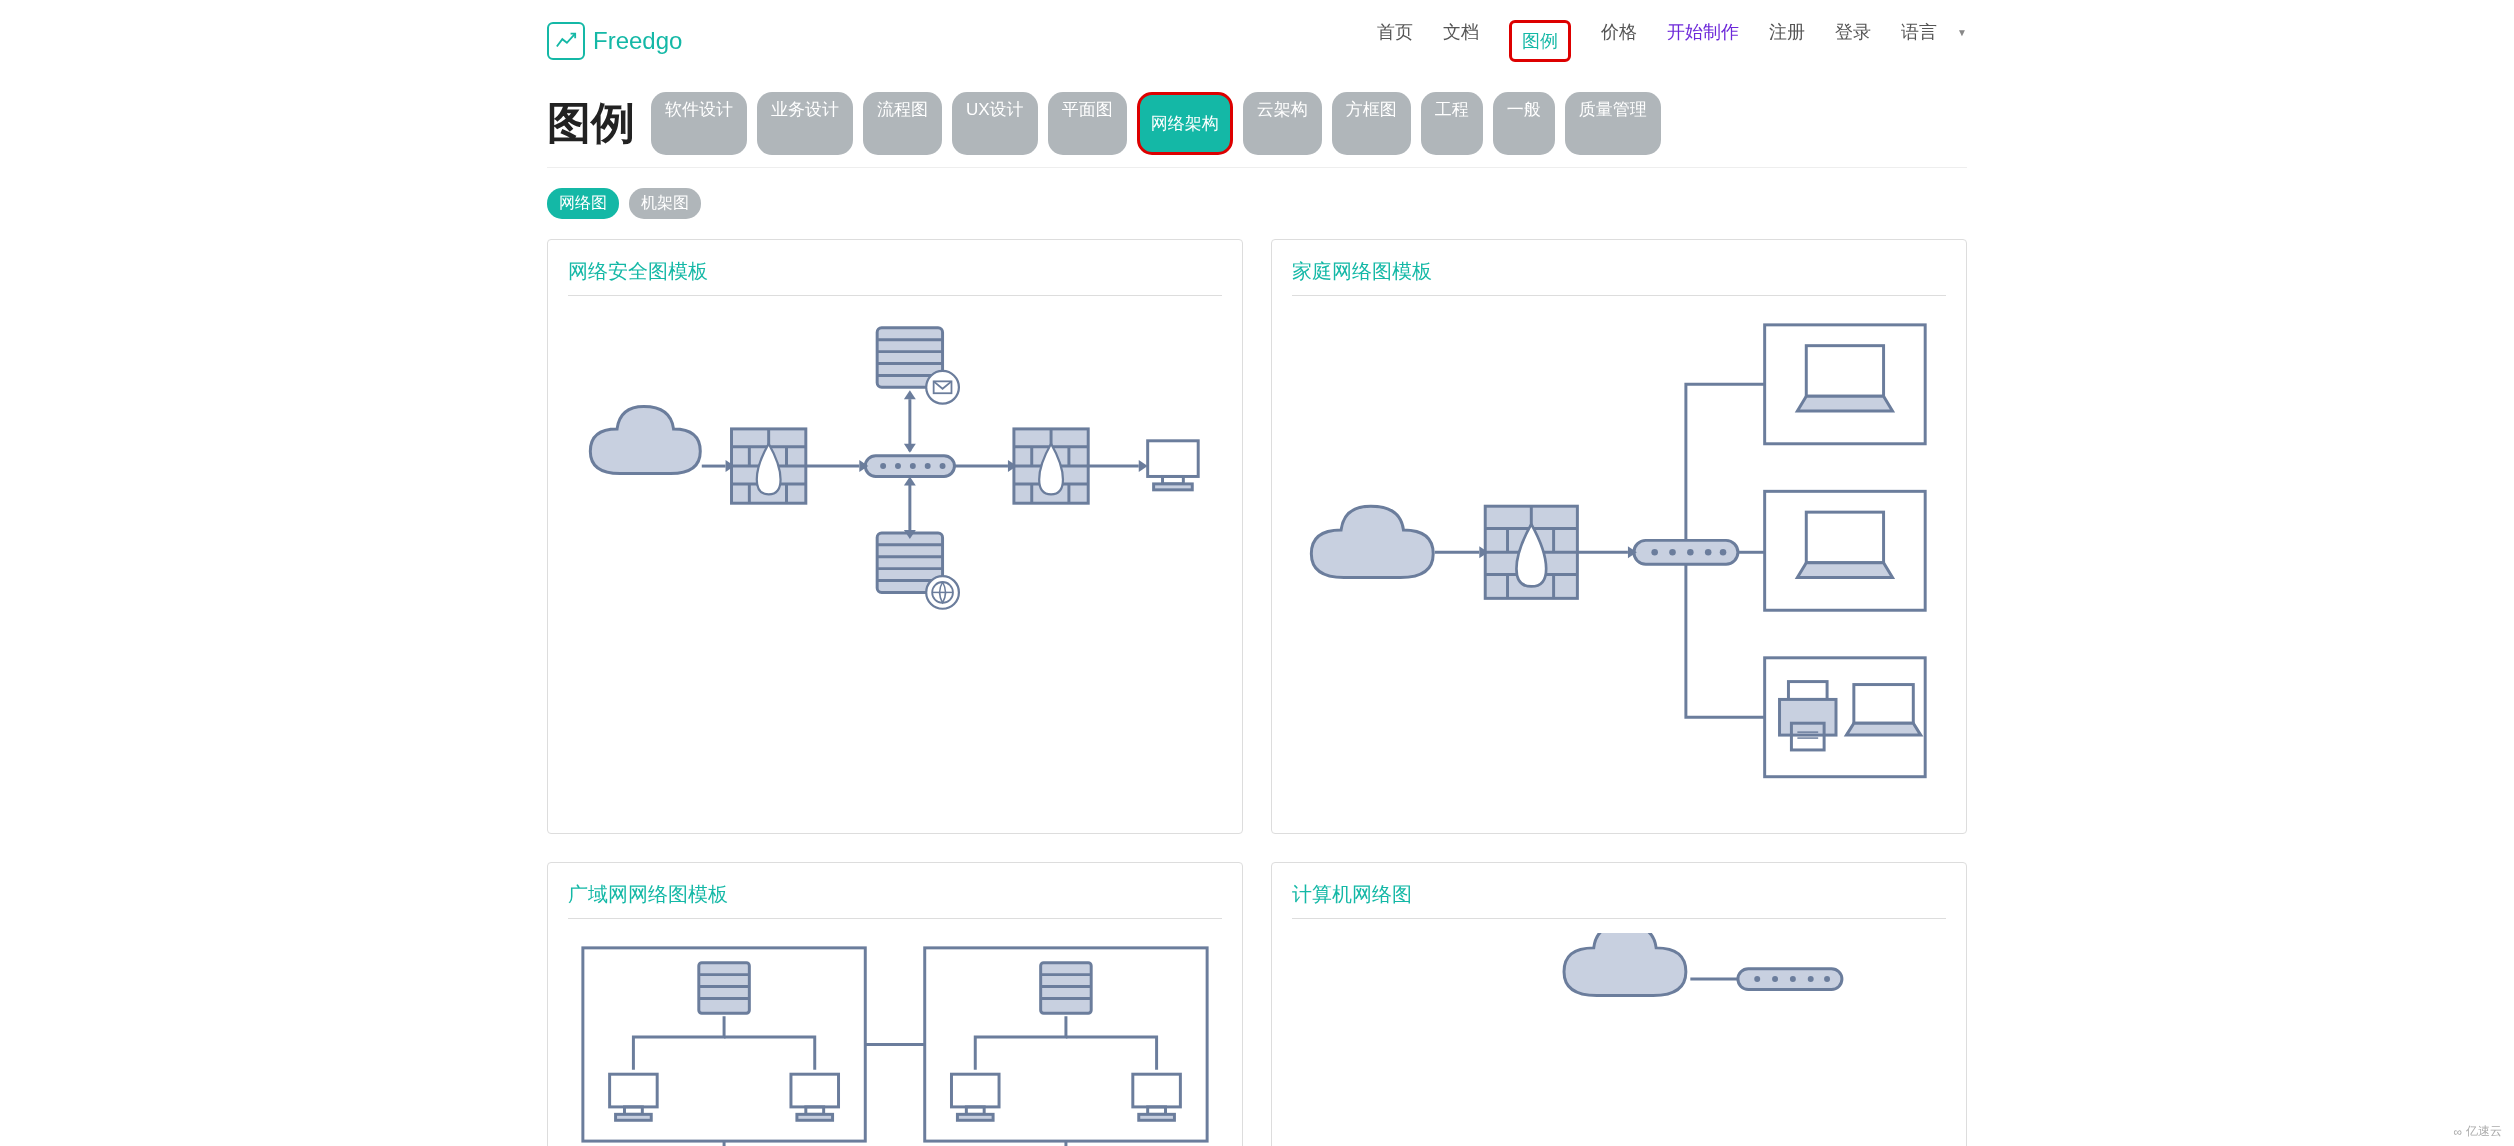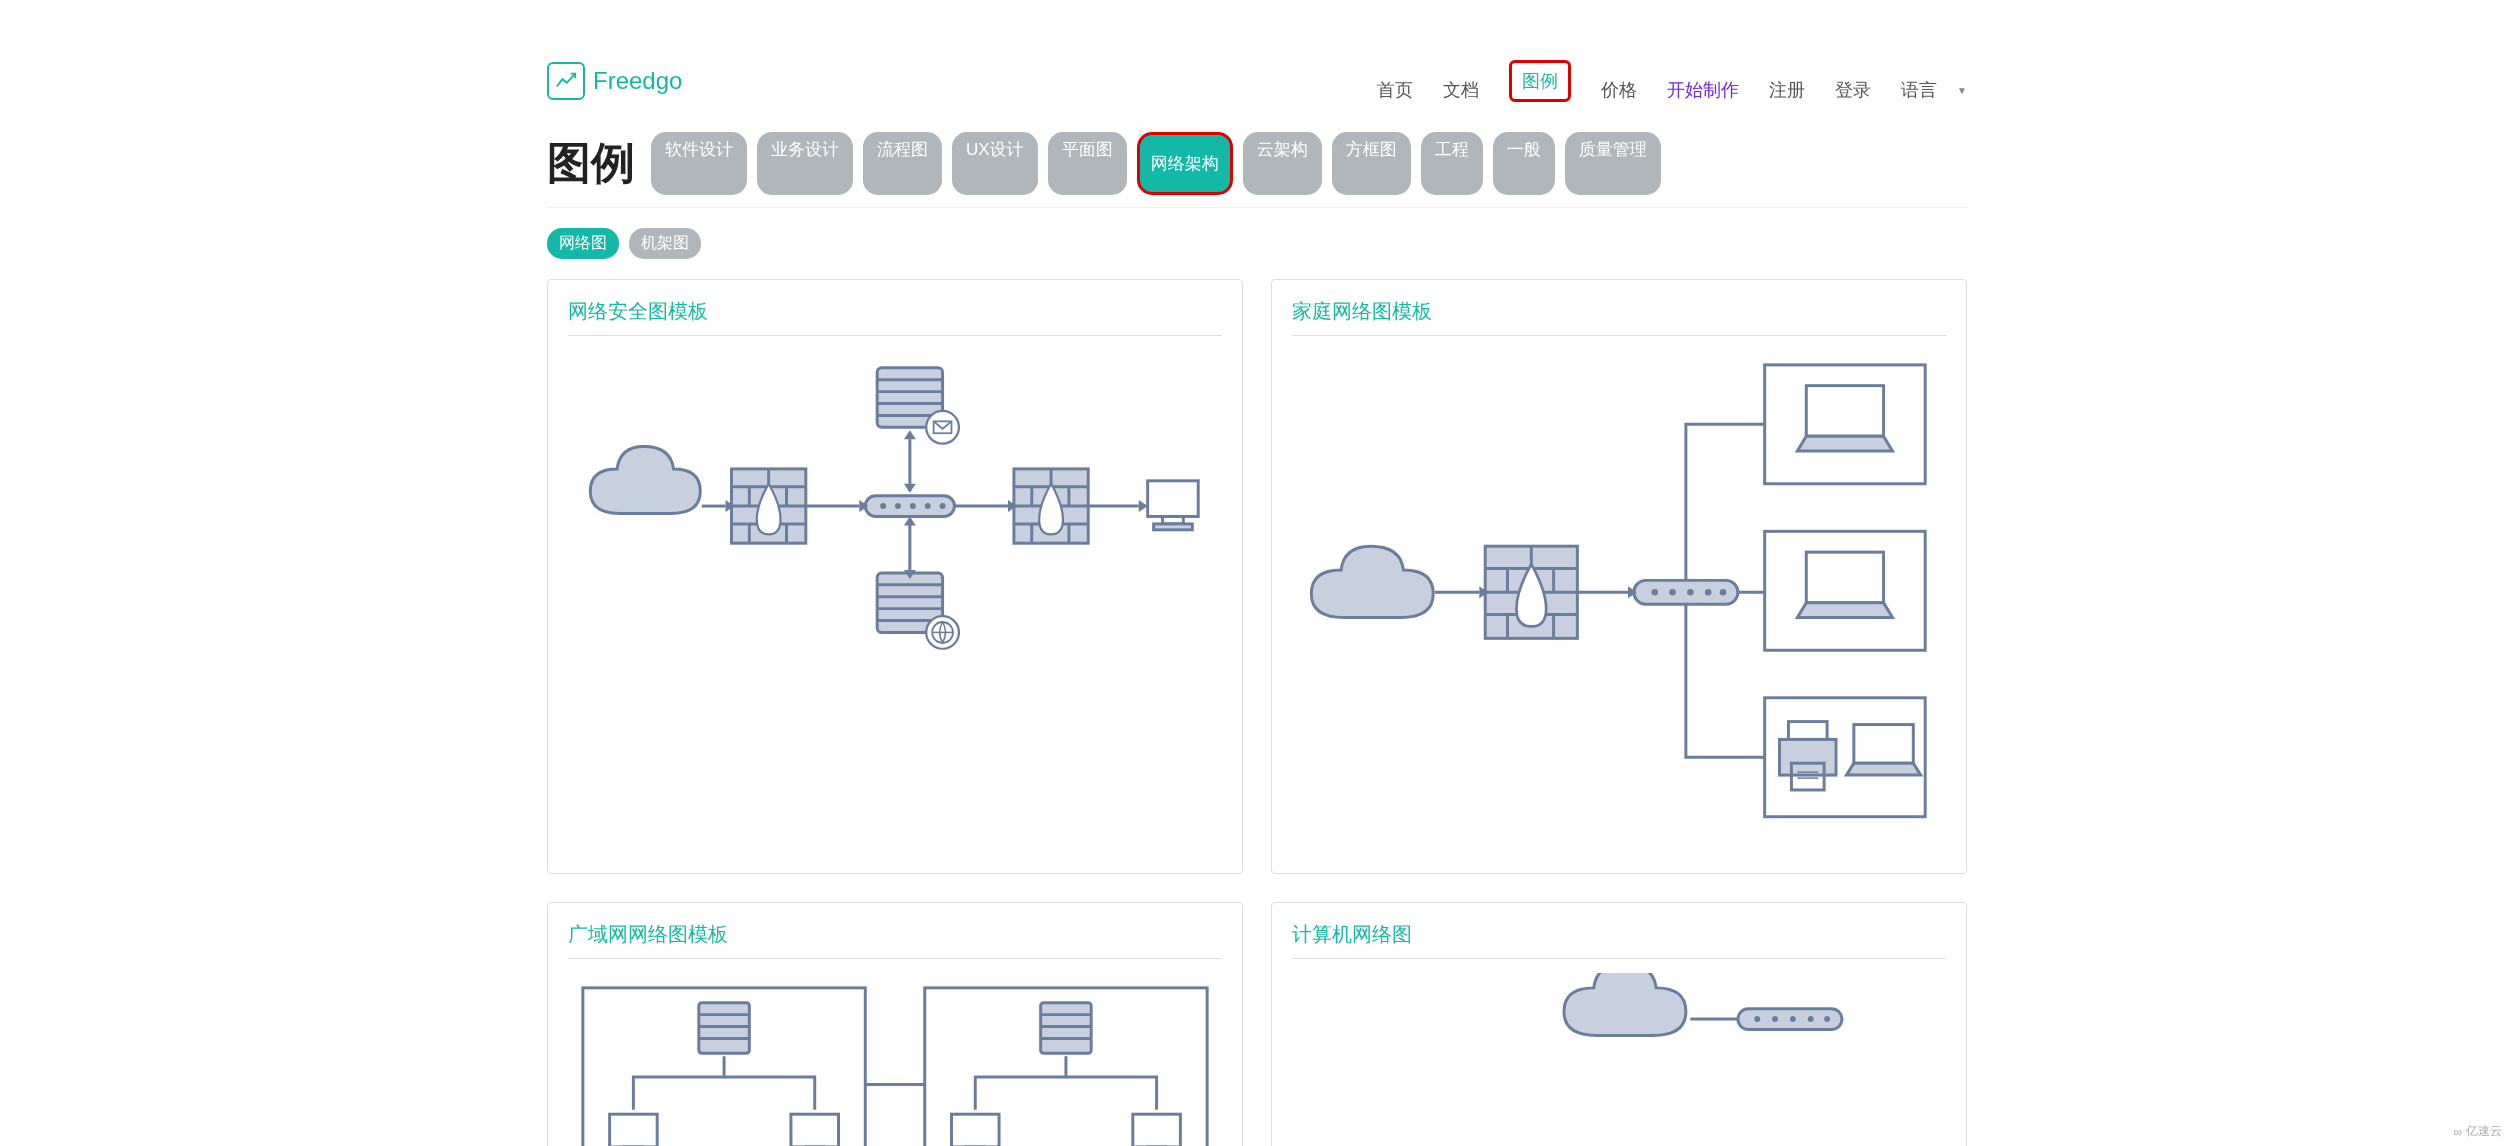--- a/index.html
+++ b/index.html
@@ -1,24 +1,24 @@
 <!DOCTYPE html>
 <html><head>
 <meta charset="utf-8">
 <style>
   * { box-sizing: border-box; margin: 0; padding: 0; }
   body { font-family: "Helvetica Neue", Arial, "PingFang SC", "Microsoft YaHei", sans-serif; background: #fff; color: #333; }
   .page { max-width: 1460px; margin: 0 auto; padding: 0 20px; }
 
   
-  .header { display: flex; align-items: center; justify-content: space-between; padding: 20px 0 30px; margin-top: 40px; }
+  .header { display: flex; align-items: center; justify-content: space-between; padding: 20px 0 30px; }
   .logo { display: flex; align-items: center; gap: 8px; }
   .logo-box { width: 38px; height: 38px; border: 2px solid #14b8a6; border-radius: 6px; display:flex; align-items:center; justify-content:center; }
   .logo-text { color: #14b8a6; font-size: 24px; font-weight: 500; }
-  .nav { display: flex; align-items: flex-end; gap: 30px; }
+  .nav { display: flex; align-items: flex-start; gap: 30px; }
   .nav-item { color: #555; font-size: 18px; cursor: pointer; text-decoration:none; white-space:nowrap; }
   .nav-item.active { color: #6d28d9; font-weight:500; }
   .nav-item.highlight { border: 3px solid #d00; border-radius: 6px; padding: 6px 10px; color:#14b8a6; font-weight:500;}
   .lang { display:flex; align-items:center; gap:20px;}
   .caret { font-size:10px; color:#888;}
 
   
   .title-row { display:flex; align-items:center; gap: 16px; border-bottom:1px solid #eee; padding-bottom:12px; margin-bottom:20px;}
   .page-title { font-size: 44px; font-weight: 700; color:#222; }
   .cat-tags { display:flex; gap:10px; flex-wrap:wrap; }

